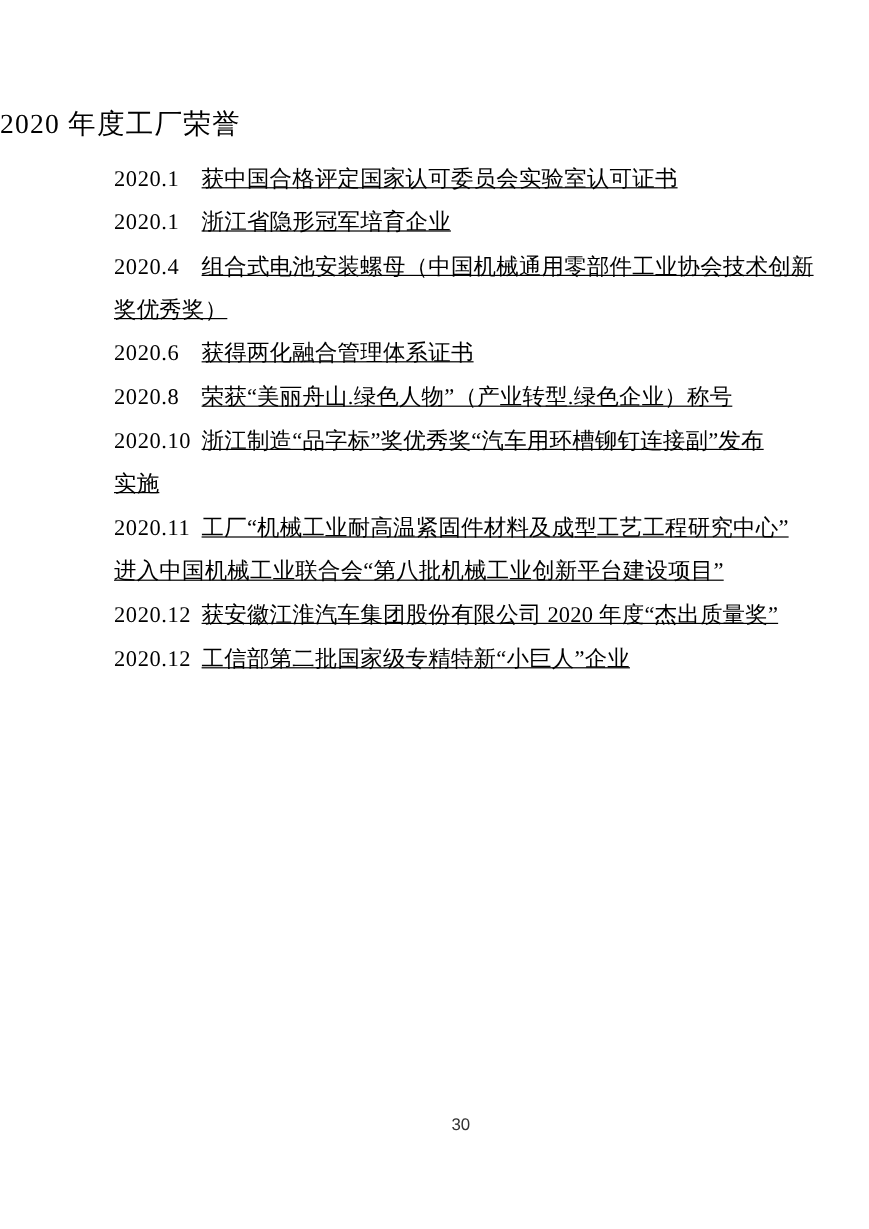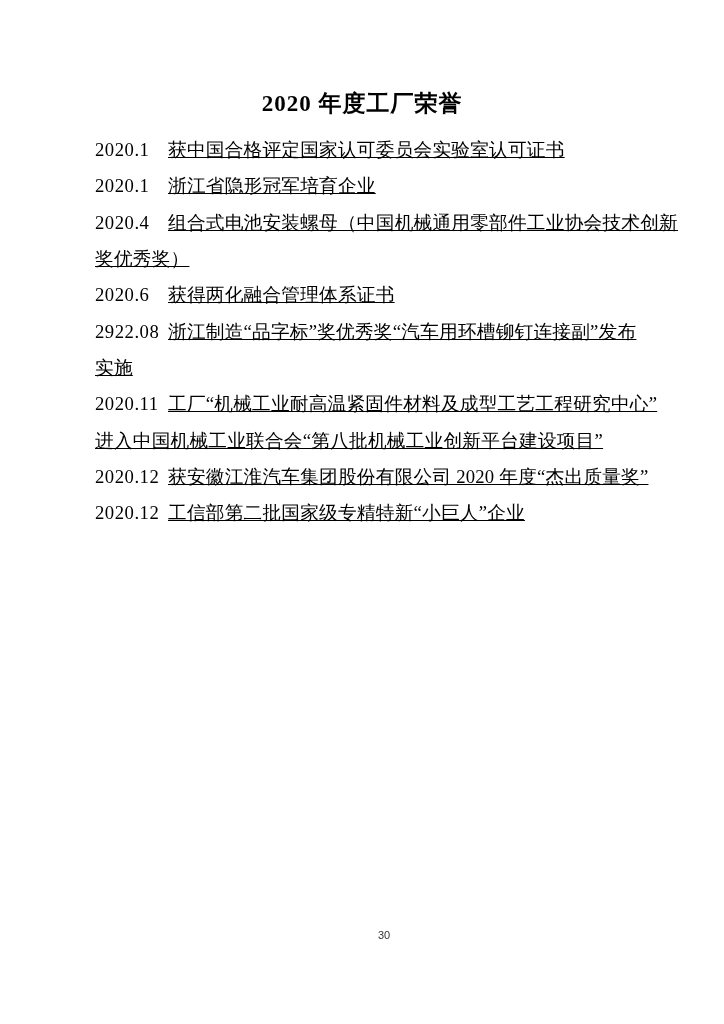--- a/index.html
+++ b/index.html
@@ -14,23 +14,22 @@
     background: #ffffff;
     overflow: hidden;
     font-family: "Liberation Serif", "DejaVu Serif", serif;
     color: #000000;
   }
   .doc-title {
     position: absolute;
     top: 88px;
     left: 0;
     right: 0;
-    text-align: center;
     font-size: 23px;
-    font-weight: 700;
+    font-weight: 400;
     letter-spacing: 1px;
     white-space: nowrap;
   }
   .body-block {
     position: absolute;
     top: 132px;
     left: 95px;
     right: 40px;
     text-decoration: underline;
   }
@@ -45,21 +44,21 @@
     display: inline-block;
     min-width: 73px;
     letter-spacing: 0.5px;
   }
   .footer {
     position: absolute;
     top: 929px;
     left: 0;
     right: 0;
     text-align: center;
-    font-size: 11px;
+    font-size: 14px;
     color: #333333;
     font-family: "Liberation Sans", "DejaVu Sans", sans-serif;
     padding-left: 44px;
   }
 </style>
 </head>
 <body>
 
 <div class="page">
 
@@ -82,23 +81,26 @@
     </div>
 
     <div class="line">
       <span class="txt">奖优秀奖）</span>
     </div>
 
     <div class="line">
       <span class="date">2020.6</span><span class="txt">获得两化融合管理体系证书</span>
     </div>
 
+    <div class="line">
+      <span class="date">2020.8</span><span class="txt">荣获“美丽舟山.绿色人物”（产业转型.绿色企业）称号</span>
+    </div>
 
     <div class="line">
-      <span class="date">2922.08</span><span class="txt">浙江制造“品字标”奖优秀奖“汽车用环槽铆钉连接副”发布</span>
+      <span class="date">2020.10</span><span class="txt">浙江制造“品字标”奖优秀奖“汽车用环槽铆钉连接副”发布</span>
     </div>
 
     <div class="line">
       <span class="txt">实施</span>
     </div>
 
     <div class="line">
       <span class="date">2020.11</span><span class="txt">工厂“机械工业耐高温紧固件材料及成型工艺工程研究中心”</span>
     </div>
 

